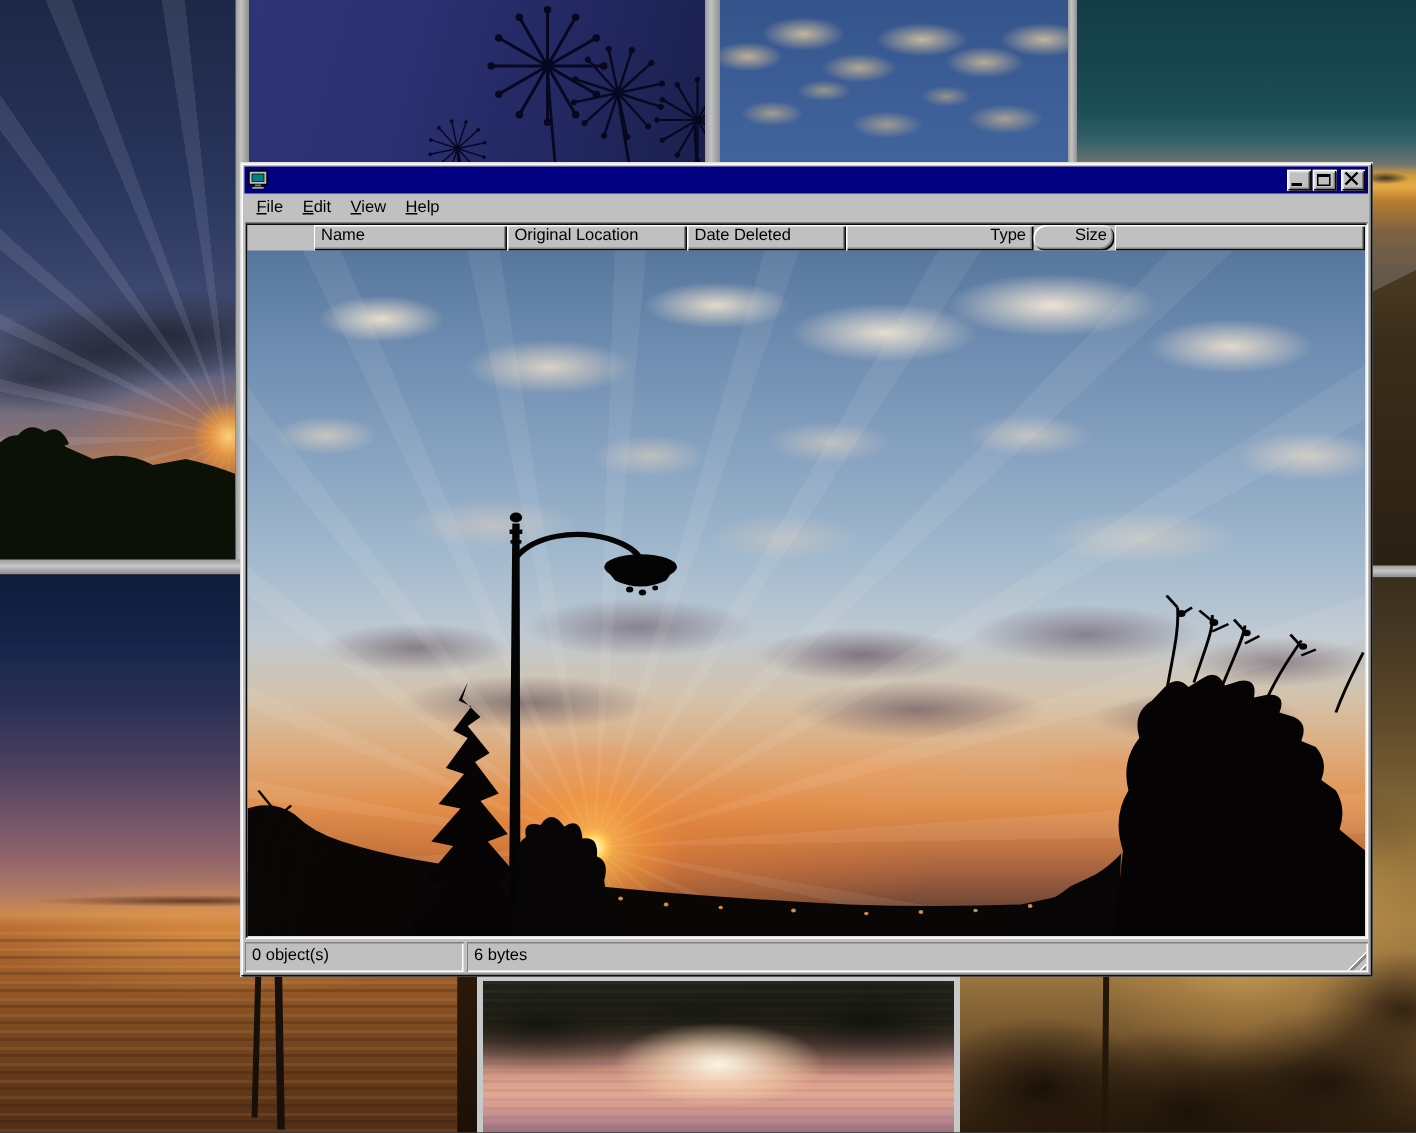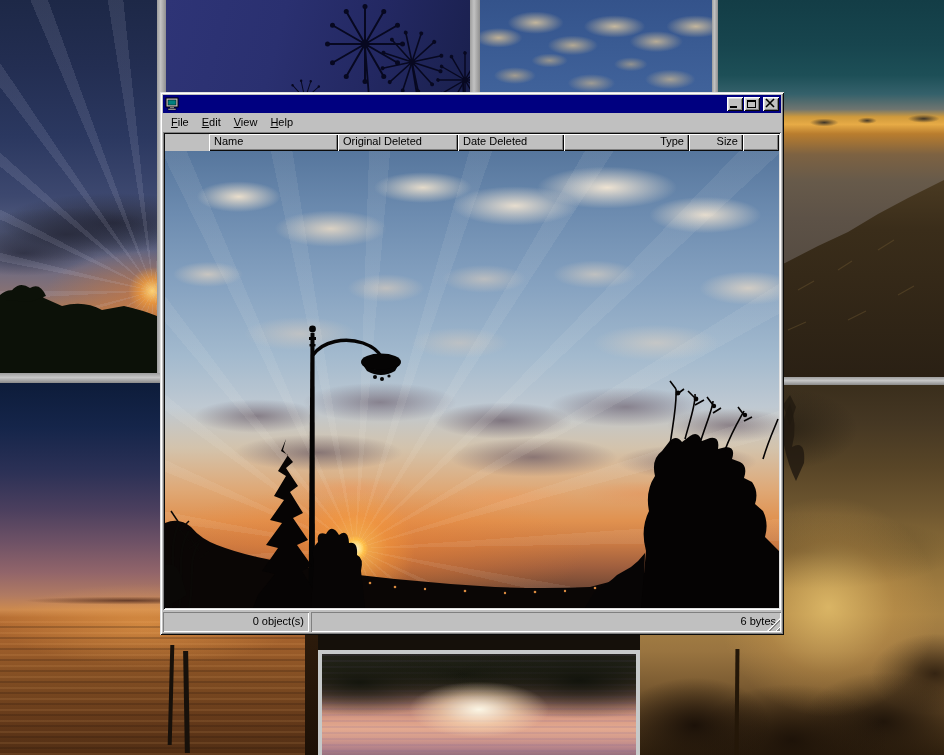--- a/index.html
+++ b/index.html
@@ -79,21 +79,21 @@
       radial-gradient(ellipse 120px 70px at 50% 96%, rgba(26,16,7,.9), rgba(26,16,7,0) 80%),
       radial-gradient(ellipse 100px 62px at 80% 91%, rgba(24,15,7,.85), rgba(24,15,7,0) 80%),
       radial-gradient(ellipse 80px 50px at 97% 78%, rgba(32,20,9,.8), rgba(32,20,9,0) 80%),
       radial-gradient(ellipse 90px 50px at 48% 12%, rgba(25,20,12,.55), rgba(25,20,12,0) 80%),
       linear-gradient(180deg,#3a2e1c 0%,#453723 10%,#584527 22%,#6f5730 34%,#8a6c38 45%,#a07c40 55%,#a88244 62%,#997440 72%,#7c5c32 81%,#553d20 90%,#2e1f0d 100%);
   }
   .t-gold .pole3 { left:95px; top:264px; width:4px; height:106px; background:#241708; transform:rotate(.5deg); }
   .tile svg { position:absolute; left:0; top:0; }
 
   
-  .window { position:absolute; left:160px; top:92px; width:624px; height:543px;
+  .window { position:absolute; left:160px; top:108px; width:755px; height:543px;
     background:#c0c0c0; padding:3px;
     box-shadow: inset 1px 1px 0 #dfdfdf, inset -1px -1px 0 #0a0a0a,
                 inset 2px 2px 0 #ffffff, inset -2px -2px 0 #808080;
     display:flex; flex-direction:column; z-index:10; }
   .titlebar { height:18px; background:#000080; display:flex; align-items:center;
     padding:1px 2px; flex:0 0 auto; }
   .titlebar .app-icon { width:16px; height:14px; flex:0 0 auto; }
   .title-text { color:#fff; font-size:11px; font-weight:bold; margin-left:3px; flex:1 1 auto;
     white-space:nowrap; overflow:hidden; }
   .tb-btn { width:16px; height:14px; background:#c0c0c0; margin-left:1px; position:relative;
@@ -147,21 +147,21 @@
       radial-gradient(ellipse 90px 18px at 78% 75%,  rgba(230,145,88,.45), rgba(230,145,88,0) 70%),
       radial-gradient(circle 13px at 31% 87%, #fff6cf 0%, #ffd76f 50%, rgba(255,190,70,.95) 70%, rgba(255,170,60,0) 100%),
       radial-gradient(circle 60px at 31% 87%, rgba(255,200,90,.8) 0%, rgba(252,160,60,.4) 55%, rgba(250,150,55,0) 100%),
       radial-gradient(ellipse 300px 90px at 32% 88%, rgba(240,130,50,.55) 0%, rgba(235,120,45,0) 75%),
       linear-gradient(180deg,#56769d 0%,#6d8cb0 14%,#87a3c1 30%,#a3bace 45%,#bfc9d2 56%,#d3c3ac 65%,#dfa977 74%,#e0914f 81%,#c97a44 86%,#a05f3e 91%,#6e4634 96%,#49302a 100%);
   }
   .photo svg { position:absolute; left:0; top:0; width:100%; height:100%; }
 
   .statusbar { height:20px; margin-top:2px; display:flex; gap:2px; flex:0 0 auto; font-size:11px; }
   .sb-panel { box-shadow: inset 1px 1px 0 #808080, inset -1px -1px 0 #ffffff;
-    padding:3px 5px 0 5px; color:#000; white-space:nowrap; overflow:hidden;text-align:right; }
+    padding:3px 5px 0 5px; color:#000; white-space:nowrap; overflow:hidden; }
   .sb-objects { width:146px; flex:0 0 auto; }
   .sb-bytes { flex:1 1 auto; }
   .grip { position:absolute; right:4px; bottom:4px; width:13px; height:13px;
     background:repeating-linear-gradient(135deg, rgba(0,0,0,0) 0 3px, #ffffff 3px 4px, #868686 4px 6px);
     clip-path:polygon(100% 0, 100% 100%, 0 100%); }
   u { text-decoration:underline; }
 </style>
 </head>
 <body>
 
@@ -271,24 +271,24 @@
     <div class="menubar">
         <span class="menu-item"><u>F</u>ile</span>
         <span class="menu-item"><u>E</u>dit</span>
         <span class="menu-item"><u>V</u>iew</span>
         <span class="menu-item"><u>H</u>elp</span>
       </div>
 
     <div class="listview">
       <div class="header-row">
           <div class="col-header" style="width: 129px; text-align: left;">Name</div>
-          <div class="col-header" style="width: 120px; text-align: left;">Original Deleted</div>
+          <div class="col-header" style="width: 120px; text-align: left;">Original Location</div>
           <div class="col-header" style="width: 106px; text-align: left;">Date Deleted</div>
           <div class="col-header" style="width: 125px; text-align: right;">Type</div>
-          <div class="col-header" style="width: 54px; text-align: right;">Size</div>
+          <div class="col-header" style="width: 54px; text-align: right; border-radius: 8px;">Size</div>
           <div class="col-header" style="flex: 1 1 0%; text-align: left;"></div>
         </div>
 
       <div class="photo">
         <svg viewBox="0 0 614 457" preserveAspectRatio="none">
 
           <path d="M0,457 L0,372 Q14,366 26,376 Q36,388 52,394 Q70,401 92,406 Q120,412 150,418 Q190,424 230,428 Q280,433 330,436 Q380,438 425,436 L448,430 Q470,424 490,420 L614,400 L614,457 Z" fill="#0a0605"></path>
 
           <g fill="#ffa24a" opacity=".85">
             <circle cx="205" cy="432" r="1.3"></circle>

